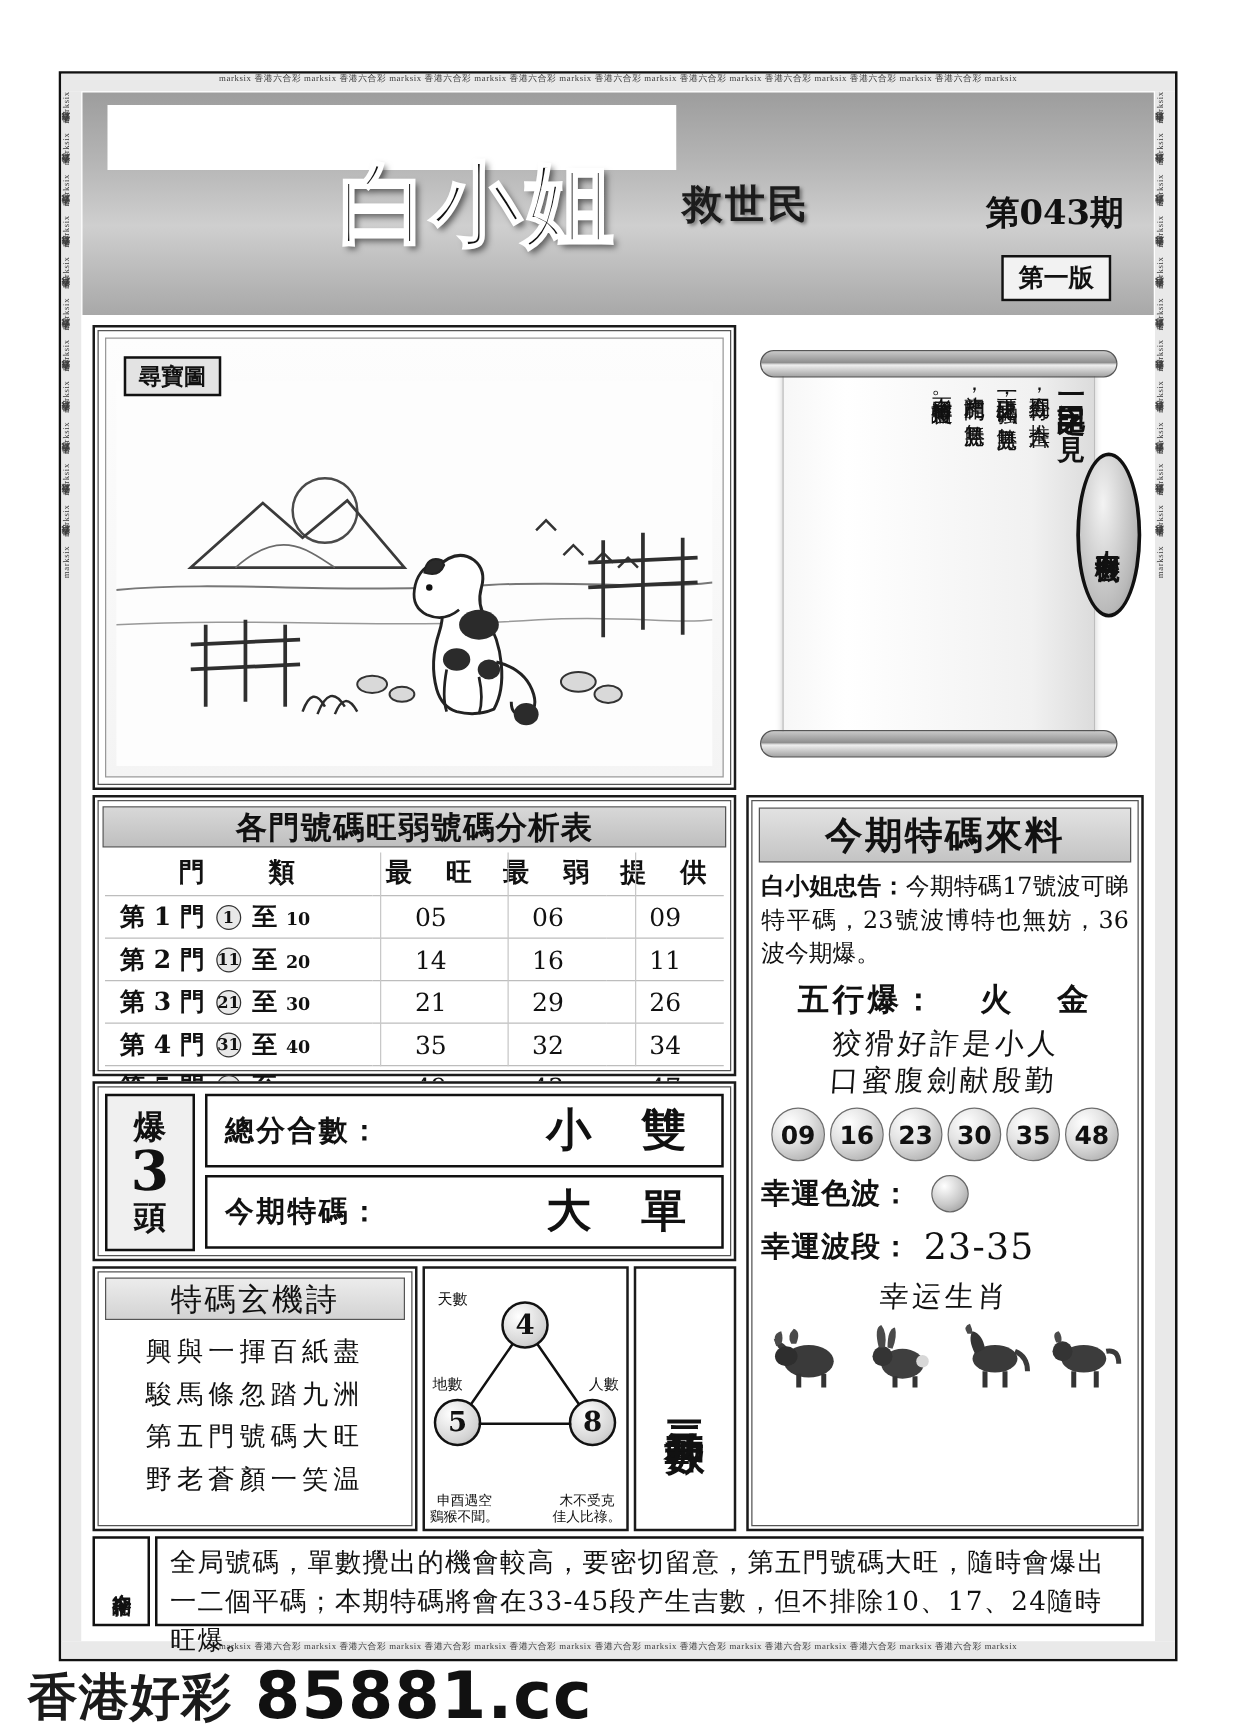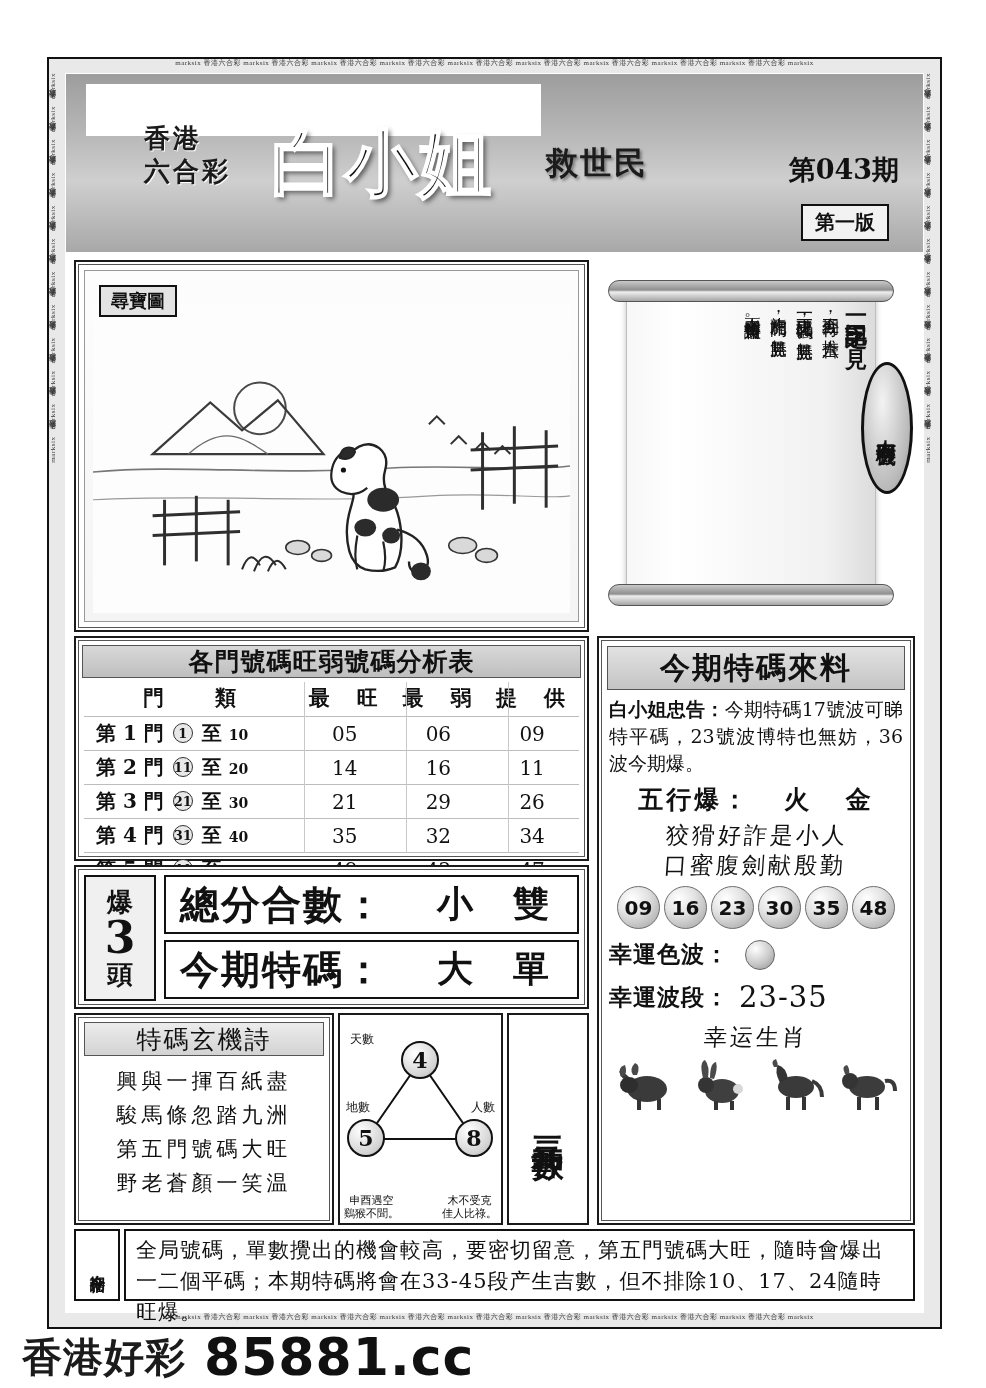--- a/index.html
+++ b/index.html
@@ -203,21 +203,21 @@
   }
   .bao-box .b1 { font-size:26px; line-height:28px; }
   .bao-box .b2 { font-size:44px; line-height:44px; }
   .bao-box .b3 { font-size:26px; line-height:28px; }
   .sum-rows { position:absolute; left:88px; top:8px; right:8px; bottom:8px; }
   .sum-row {
     height:59px; border:2px solid #111; background:#fff;
     display:flex; align-items:center; margin-bottom:6px;
     font-family:"DejaVu Serif", serif; font-weight:bold; color:#111;
   }
-  .sum-row .lbl { font-size:39px; padding-left:14px; letter-spacing:2px; }
+  .sum-row .lbl { font-size:23px; padding-left:14px; letter-spacing:2px; }
   .sum-row .v1 { font-size:36px; margin-left:auto; padding-right:40px; }
   .sum-row .v2 { font-size:36px; padding-right:28px; }
   
   .poem-panel { left:8px; top:757px; width:260px; height:212px; }
   .poem-title {
     margin:7px 8px 2px 8px; height:34px;
     border:1px solid #555; background: linear-gradient(180deg,#ececec,#d3d3d3);
     display:flex; align-items:center; justify-content:center;
     font-family:"DejaVu Serif", serif; font-weight:normal; font-size:25px; color:#111;
     letter-spacing:2px;
@@ -347,24 +347,20 @@
   <div class="pat pat-bottom">marksix 香港六合彩 marksix 香港六合彩 marksix 香港六合彩 marksix 香港六合彩 marksix 香港六合彩 marksix 香港六合彩 marksix 香港六合彩 marksix 香港六合彩 marksix 香港六合彩 marksix</div>
   <div class="pat pat-left pat-vert">
     <span>marksix 香港六合彩 marksix 香港六合彩 marksix 香港六合彩 marksix 香港六合彩 marksix 香港六合彩 marksix 香港六合彩 marksix 香港六合彩 marksix 香港六合彩 marksix 香港六合彩 marksix 香港六合彩 marksix 香港六合彩 marksix</span>
   </div>
   <div class="pat pat-right pat-vert">
     <span>marksix 香港六合彩 marksix 香港六合彩 marksix 香港六合彩 marksix 香港六合彩 marksix 香港六合彩 marksix 香港六合彩 marksix 香港六合彩 marksix 香港六合彩 marksix 香港六合彩 marksix 香港六合彩 marksix 香港六合彩 marksix</span>
   </div>
 
   <div class="header">
     <div class="header-white"></div>
-    <div class="hdr-hk">
-      <div>香港</div>
-      <div>六合彩</div>
-    </div>
     <div class="hdr-title">白小姐</div>
     <div class="hdr-sub">救世民</div>
     <div class="hdr-issue">第043期</div>
     <div class="hdr-edition">第一版</div>
   </div>
 
   <div class="content">
 
     <div class="ornate img-panel">
       <div class="img-panel-inner">

